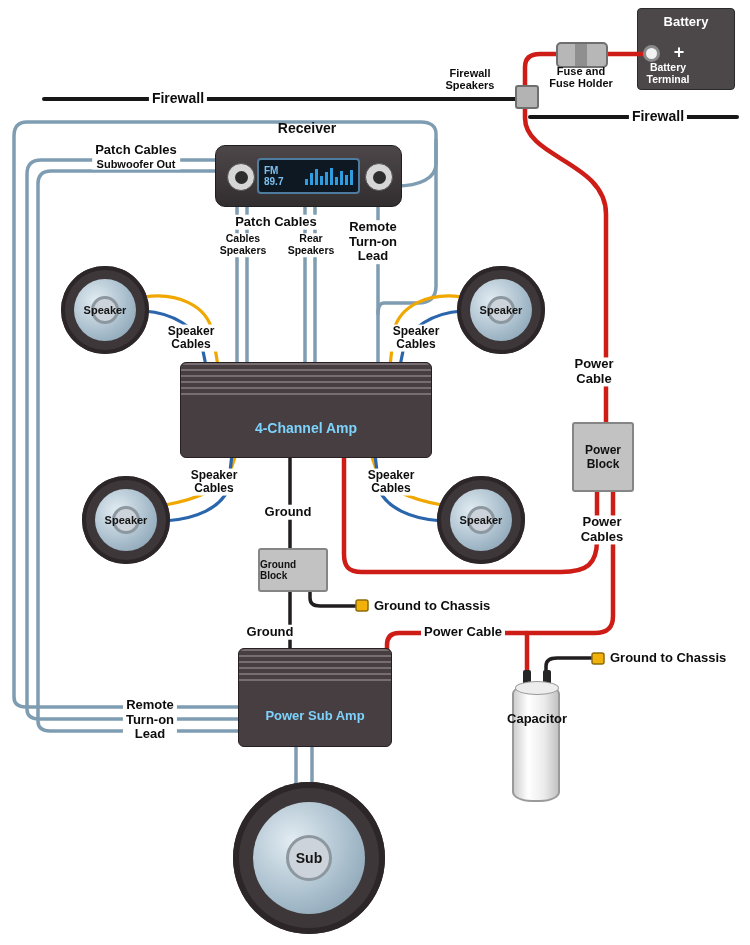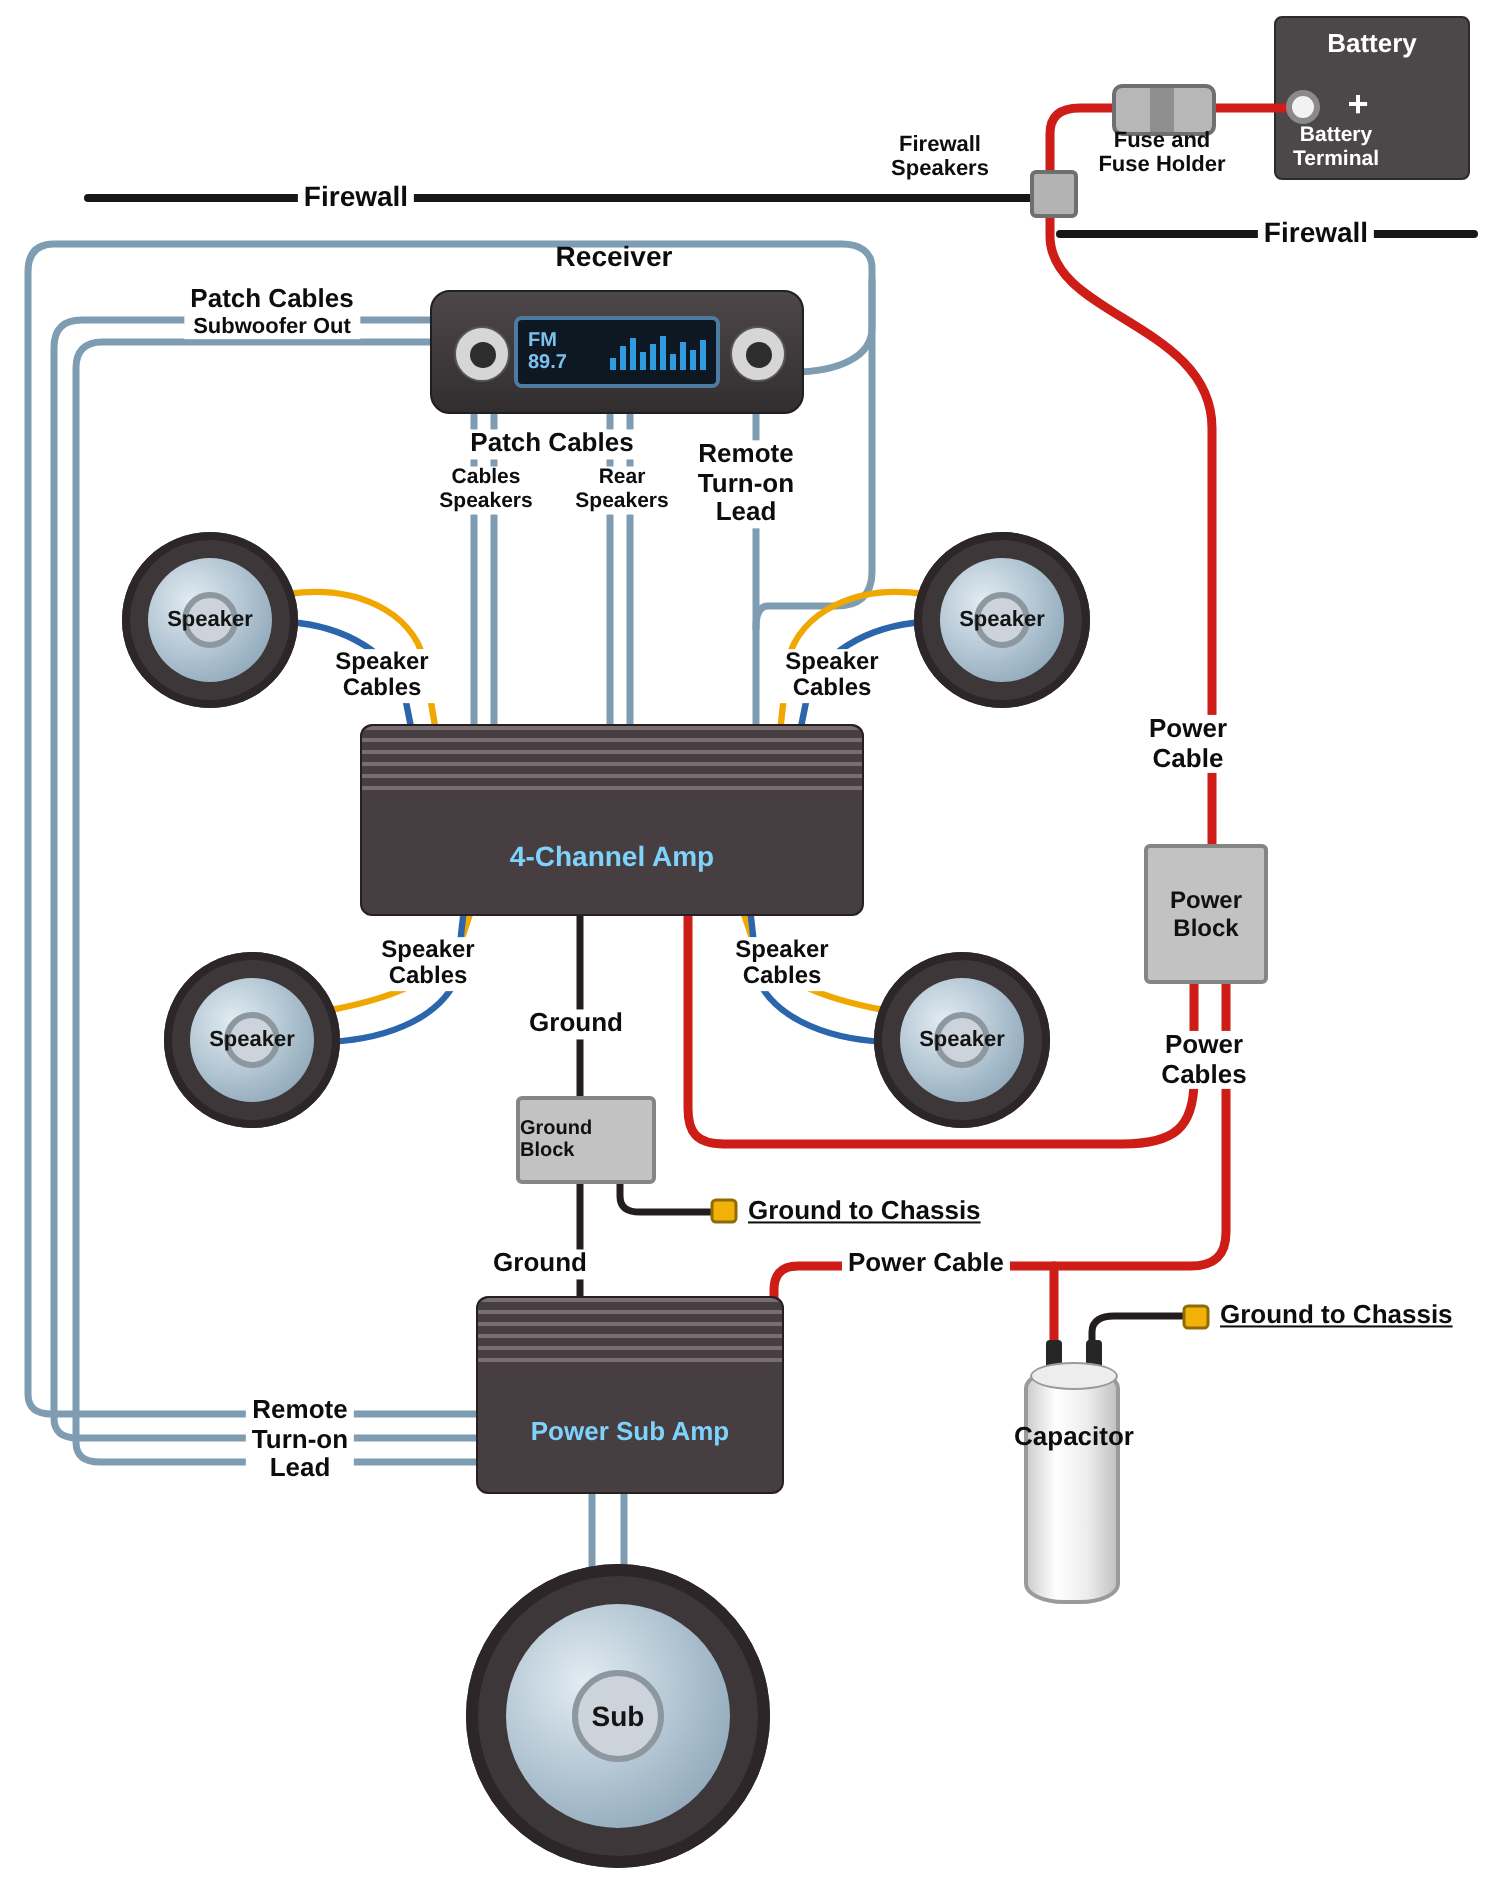--- a/index.html
+++ b/index.html
@@ -7,21 +7,21 @@
          font-family:"Liberation Sans",sans-serif;overflow:hidden;}
 
   
   .under{position:absolute;z-index:5;}
   svg.wires{position:absolute;left:0;top:0;z-index:10;}
   .comp{position:absolute;z-index:20;}
   .lbl{position:absolute;z-index:30;transform:translate(-50%,-50%);
        text-align:center;font-weight:bold;color:#0d0d0d;font-size:13px;
        line-height:1.12;white-space:nowrap;}
   .lbl.onwire{background:#ffffff;padding:0 3px;}
-  .lbl.left-align{transform:translate(0,-50%);text-decoration:underline;}
+  .lbl.left-align{transform:translate(0,-50%);}
   .lbl.white{color:#ffffff;}
   .ln-md{font-size:13px;}
   .ln-sm{font-size:11px;}
   .ln-xs{font-size:10.5px;}
 
   
   svg.wires path{fill:none;stroke-linecap:round;stroke-linejoin:round;}
   .w45{stroke-width:4.5}.w4{stroke-width:4}.w35{stroke-width:3.5}.w32{stroke-width:3.2}
 
   

